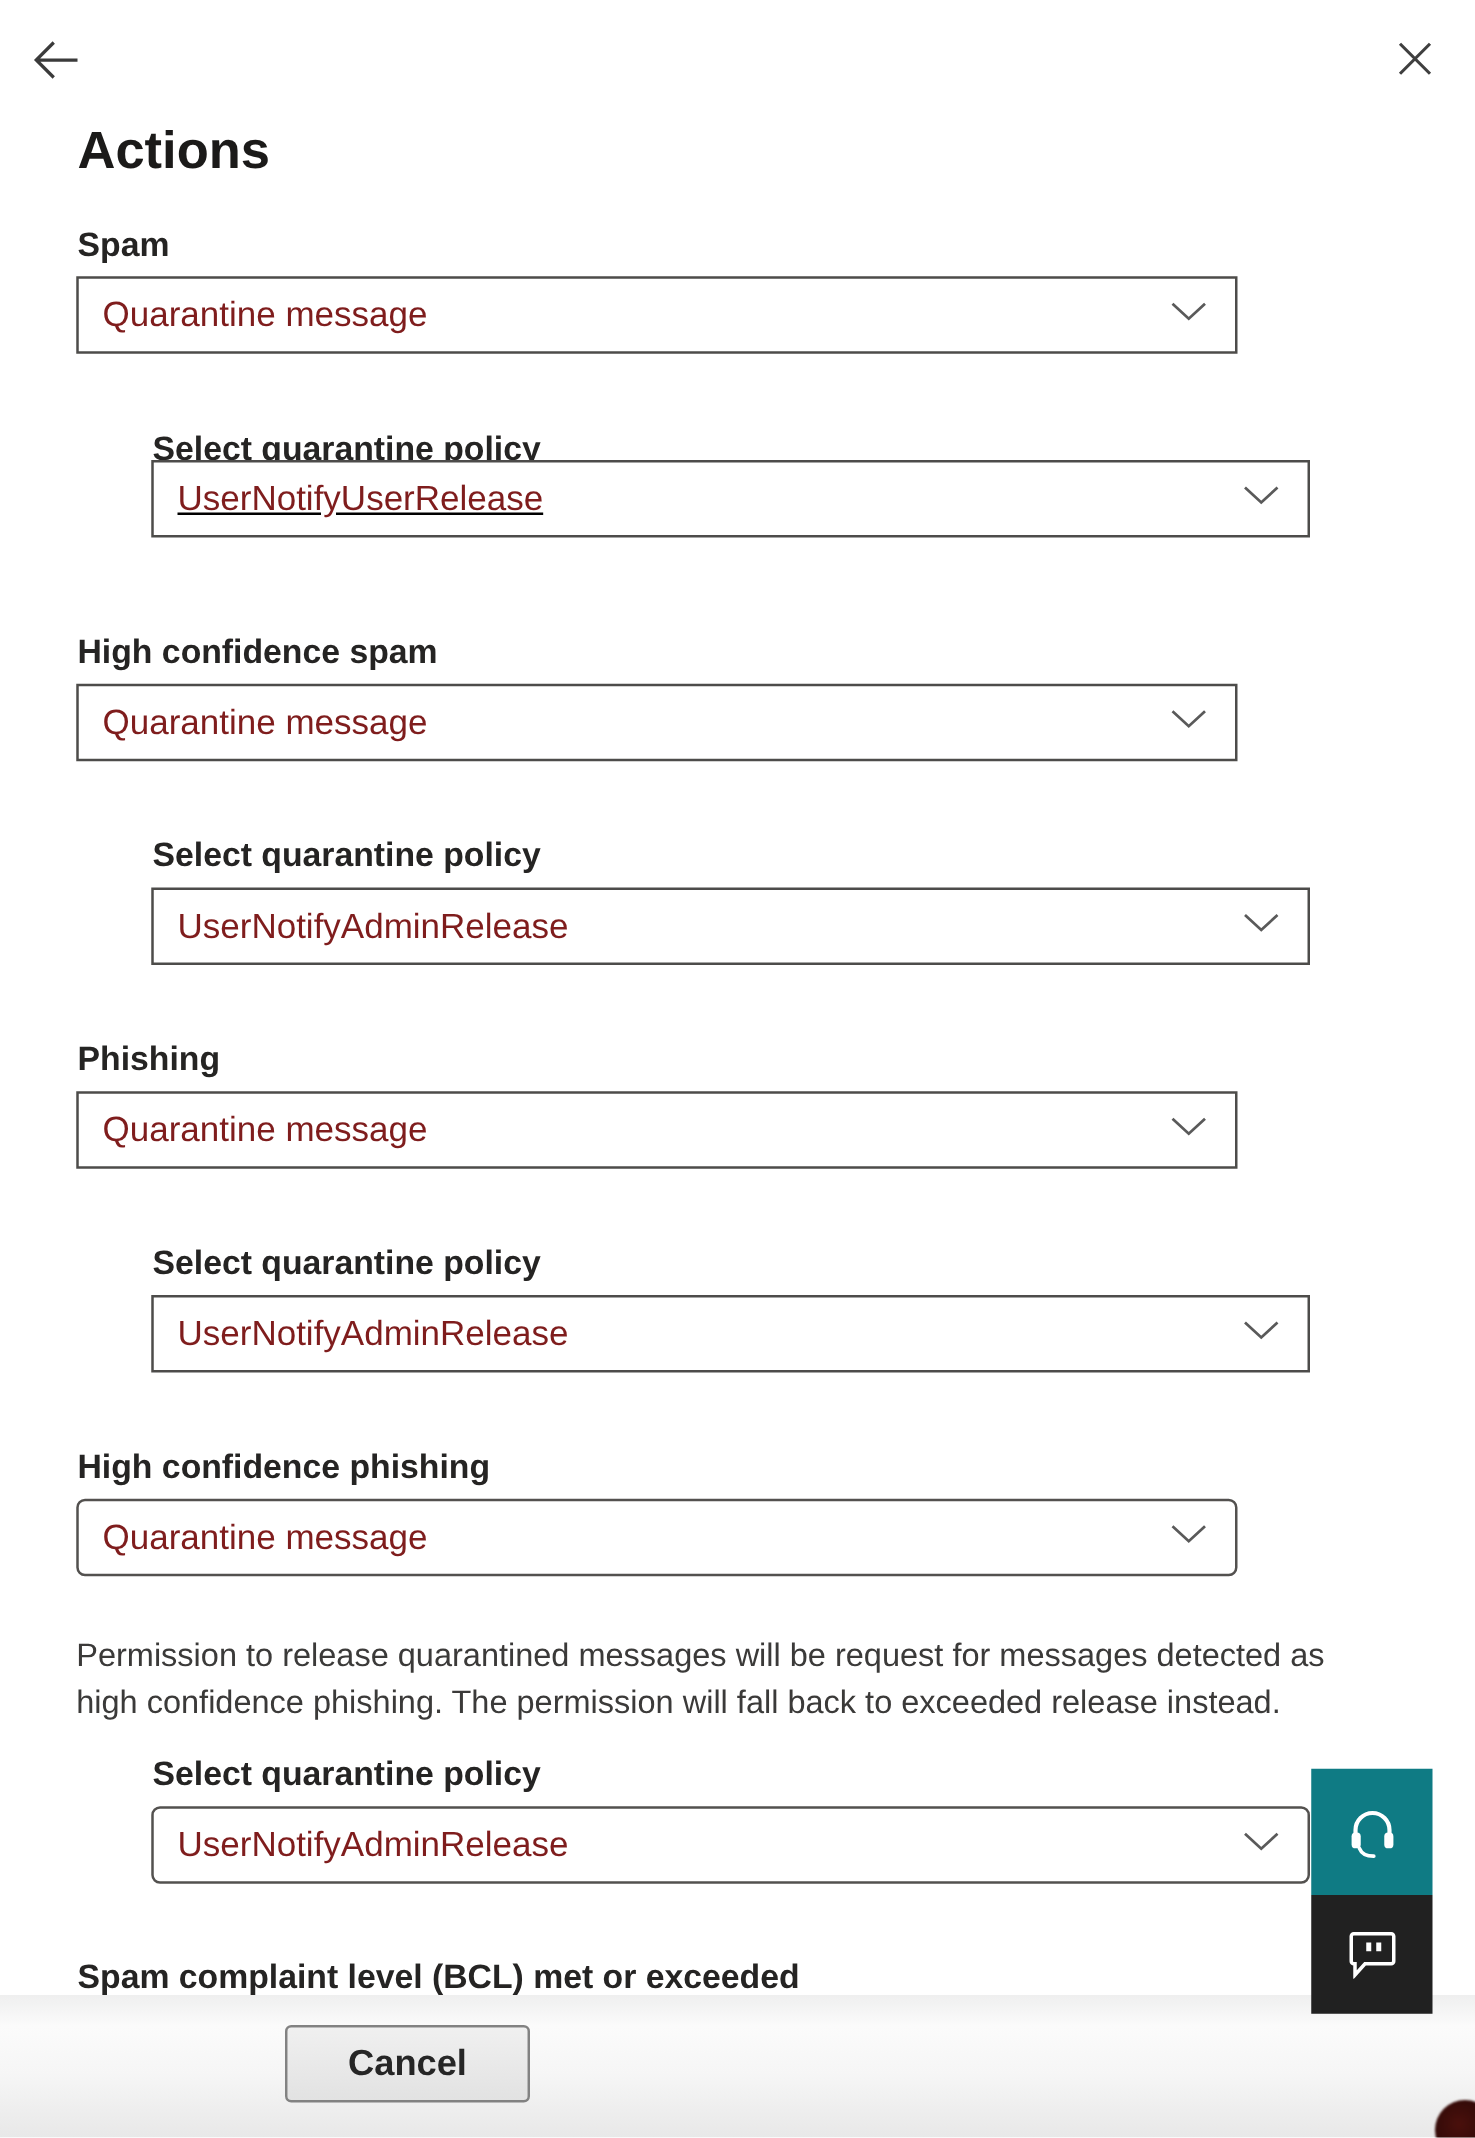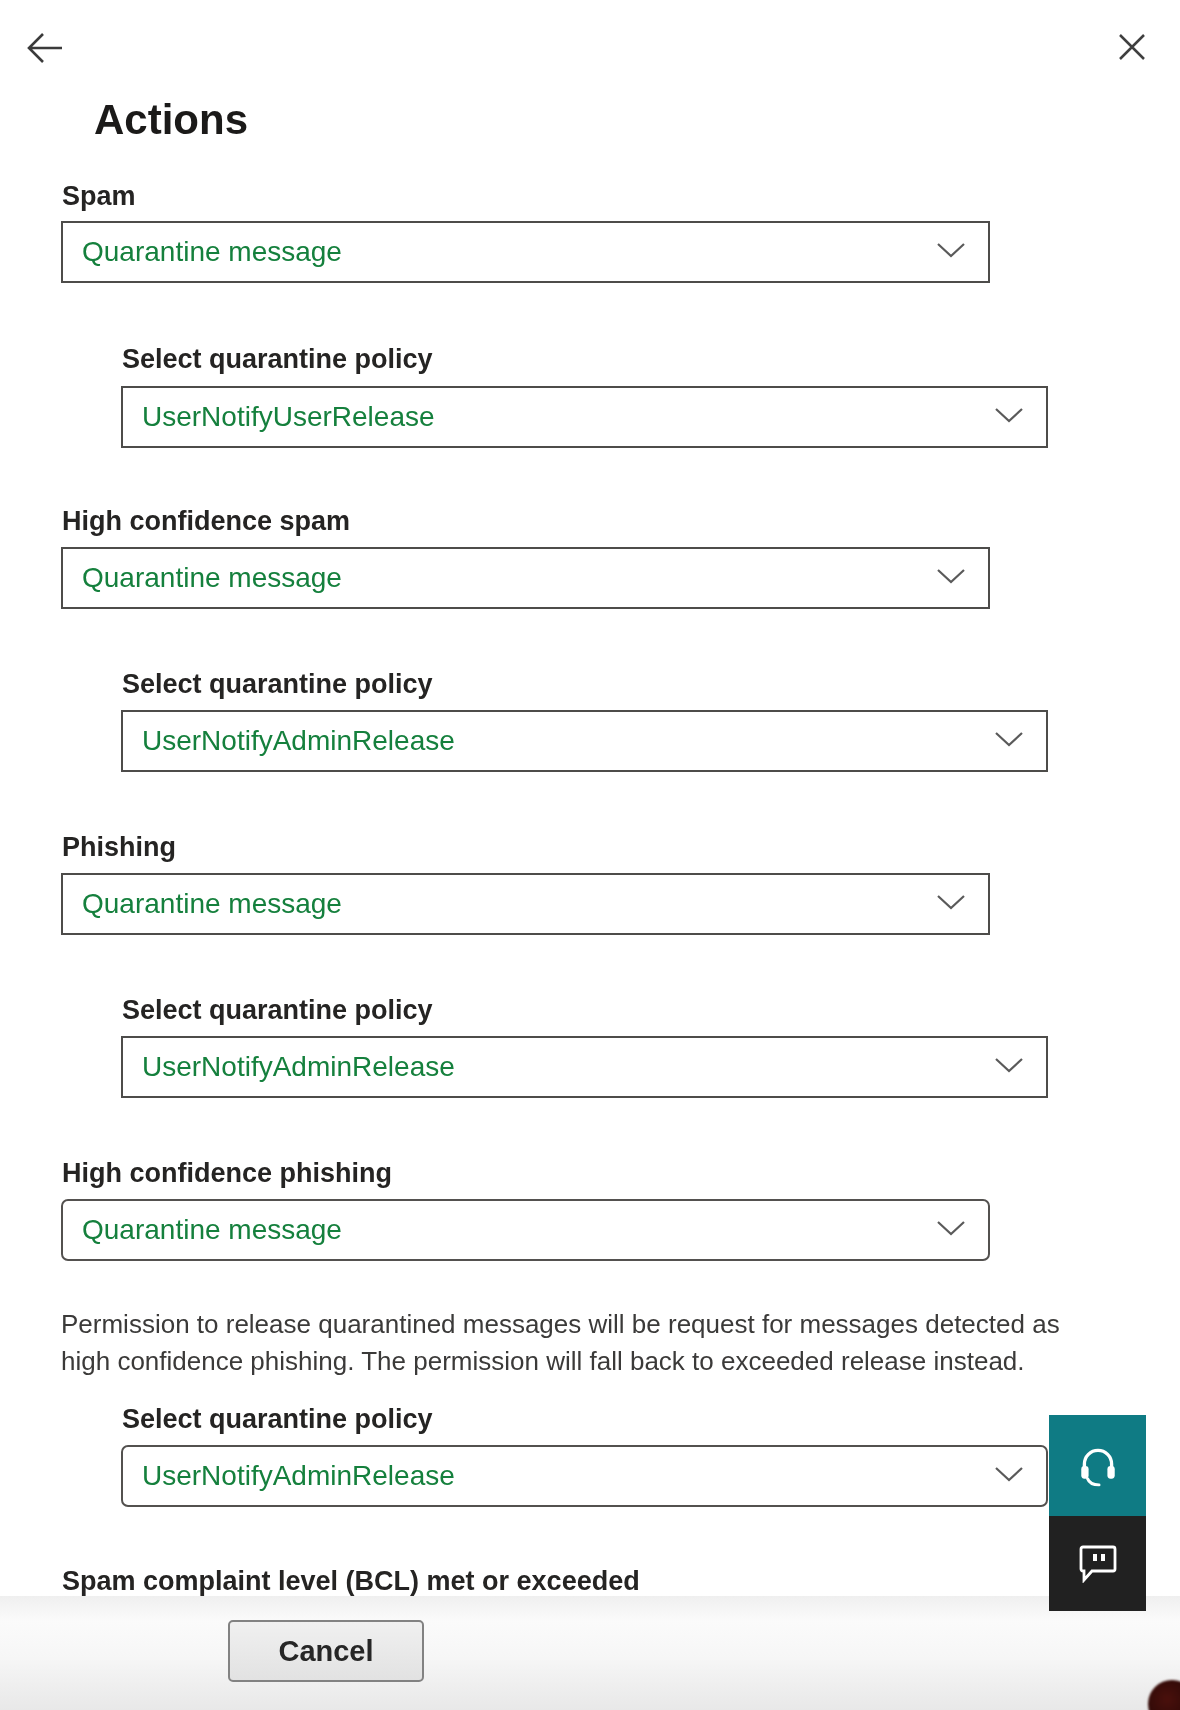--- a/index.html
+++ b/index.html
@@ -9,48 +9,48 @@
     font-family:"Liberation Sans", sans-serif;
     -webkit-font-smoothing:antialiased;
   }
   .abs{position:absolute;}
   
   .icon-btn{background:none;border:none;padding:0;cursor:pointer;line-height:0;}
   .back-btn{left:25px;top:29px;width:40px;height:38px;}
   .close-btn{left:1117px;top:32px;width:30px;height:30px;}
   
   .title{
-    left:62px;top:96px;font-size:42px;font-weight:700;color:#1b1a19;line-height:48px;margin-left:32px;
+    left:62px;top:96px;font-size:42px;font-weight:700;color:#1b1a19;line-height:48px;
   }
   
   .lbl{
     font-size:27px;font-weight:600;color:#252423;line-height:34px;white-space:nowrap;
   }
   .lbl.l1{left:62px;top:179px;}
   .lbl.l2{left:122px;top:342px;}
   .lbl.l3{left:62px;top:504px;}
   .lbl.l4{left:122px;top:667px;}
   .lbl.l5{left:62px;top:830px;}
   .lbl.l6{left:122px;top:993px;}
   .lbl.l7{left:62px;top:1156px;}
   .lbl.l8{left:122px;top:1402px;}
   .lbl.bulk{left:62px;top:1564px;}
   
   .dd{
     height:62px;box-sizing:border-box;border:2px solid #4d4c4a;background:#fff;
     display:flex;align-items:center;justify-content:space-between;
     padding:0 22px 0 19px;cursor:pointer;
   }
-  .dd .val{font-size:28px;color:#15803d;white-space:nowrap;}
+  .dd .val{font-size:28px;color:#7f1d1d;white-space:nowrap;}
   .dd svg{flex:none;}
   .dd.main{left:61px;width:929px;}
   .dd.ind{left:121px;width:927px;}
   .dd.round{border-radius:7px;border-width:2px;border-color:#53514f;}
   .dd.d1{top:221px;}
-  .dd.d2{top:386px;}
+  .dd.d2{top:368px;text-decoration:underline;}
   .dd.d3{top:547px;}
   .dd.d4{top:710px;}
   .dd.d5{top:873px;}
   .dd.d6{top:1036px;}
   .dd.d7{top:1199px;}
   .dd.d8{top:1445px;}
   
   .note{
     left:61px;top:1306px;font-size:26px;color:#3b3a39;line-height:37px;white-space:nowrap;
   }

